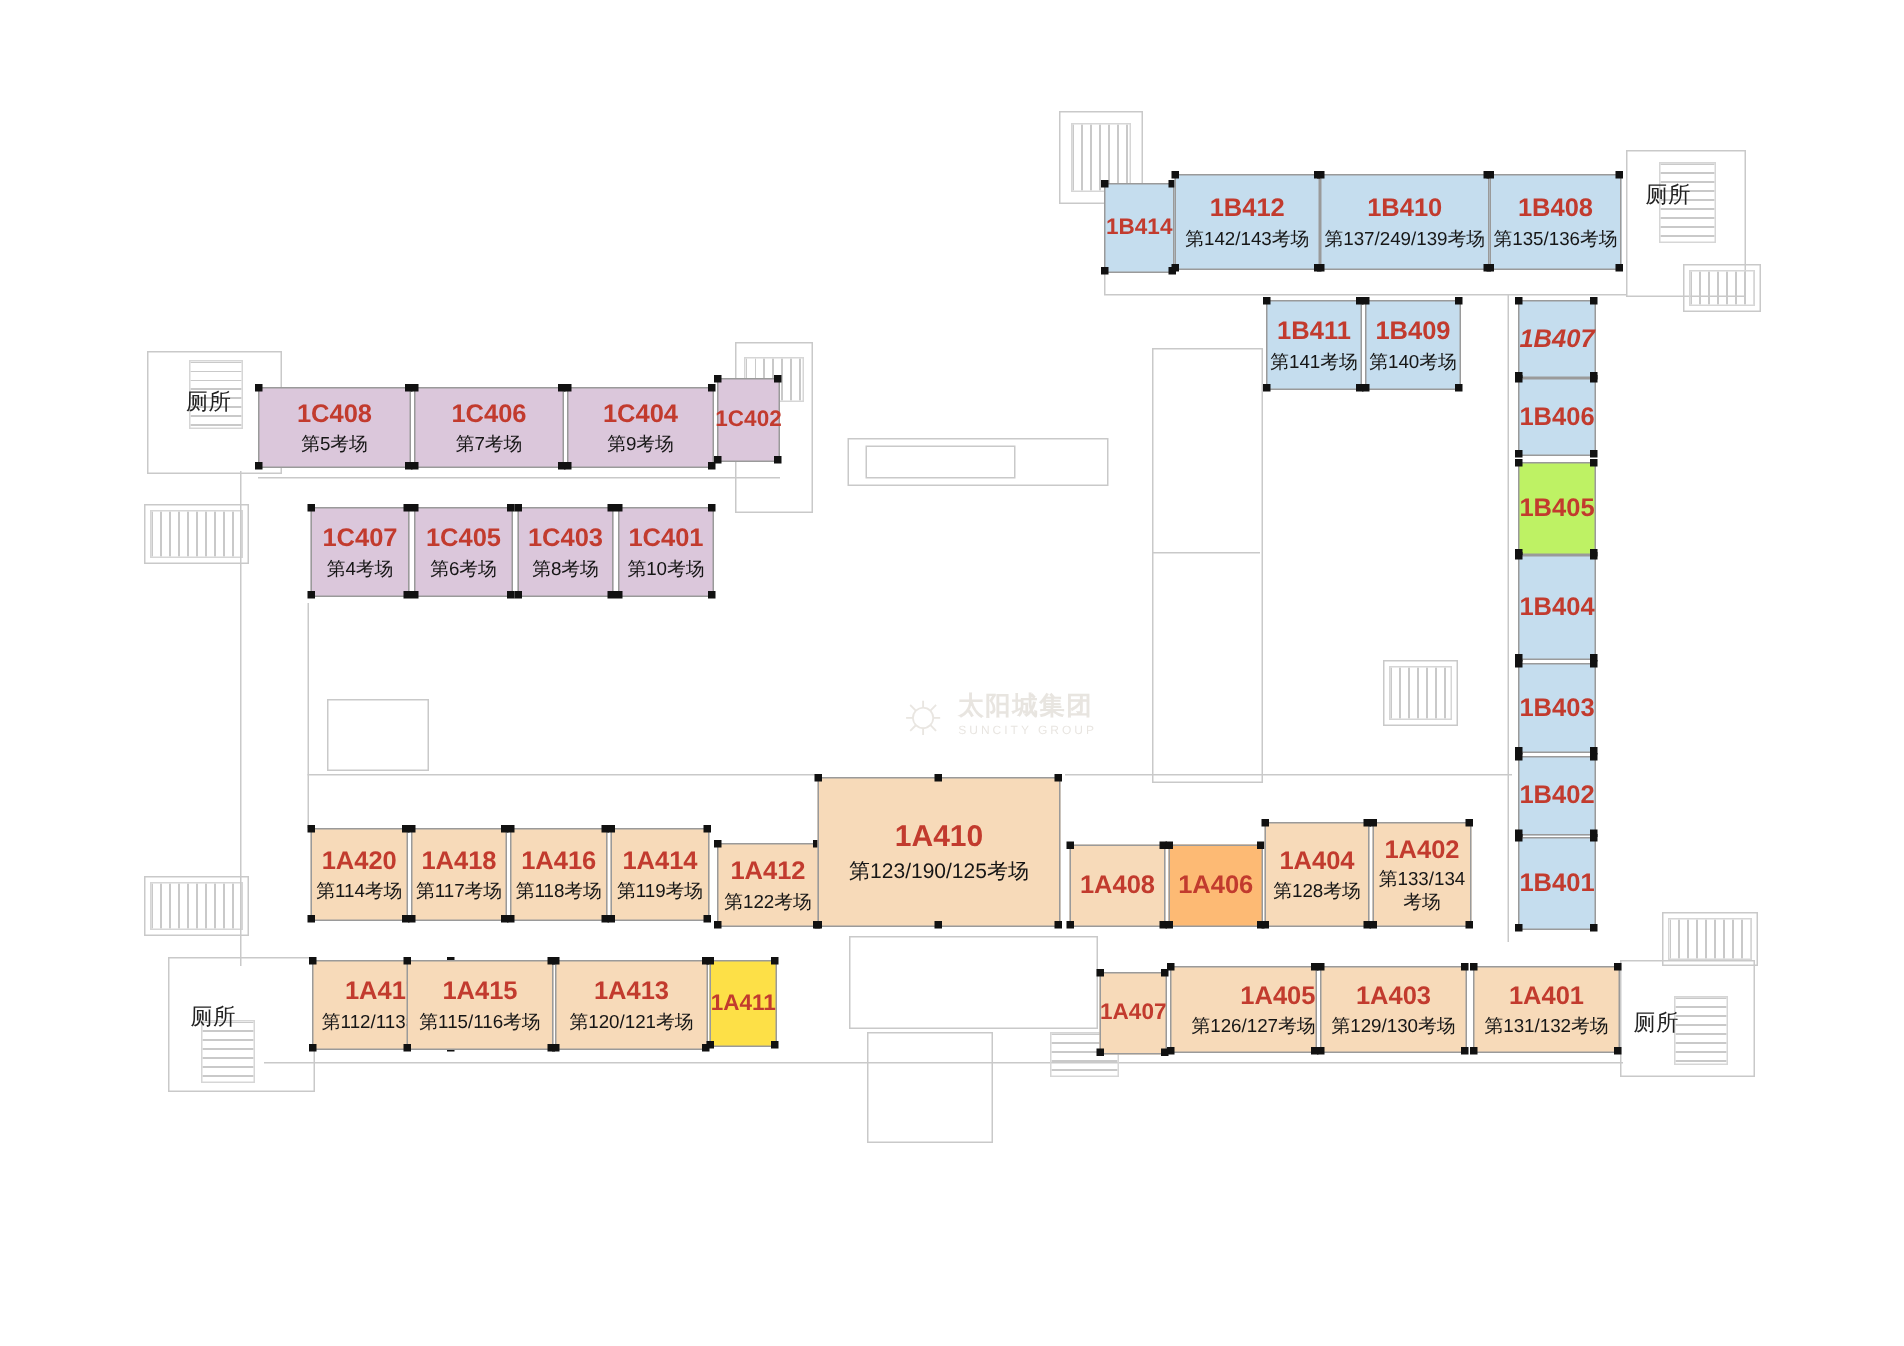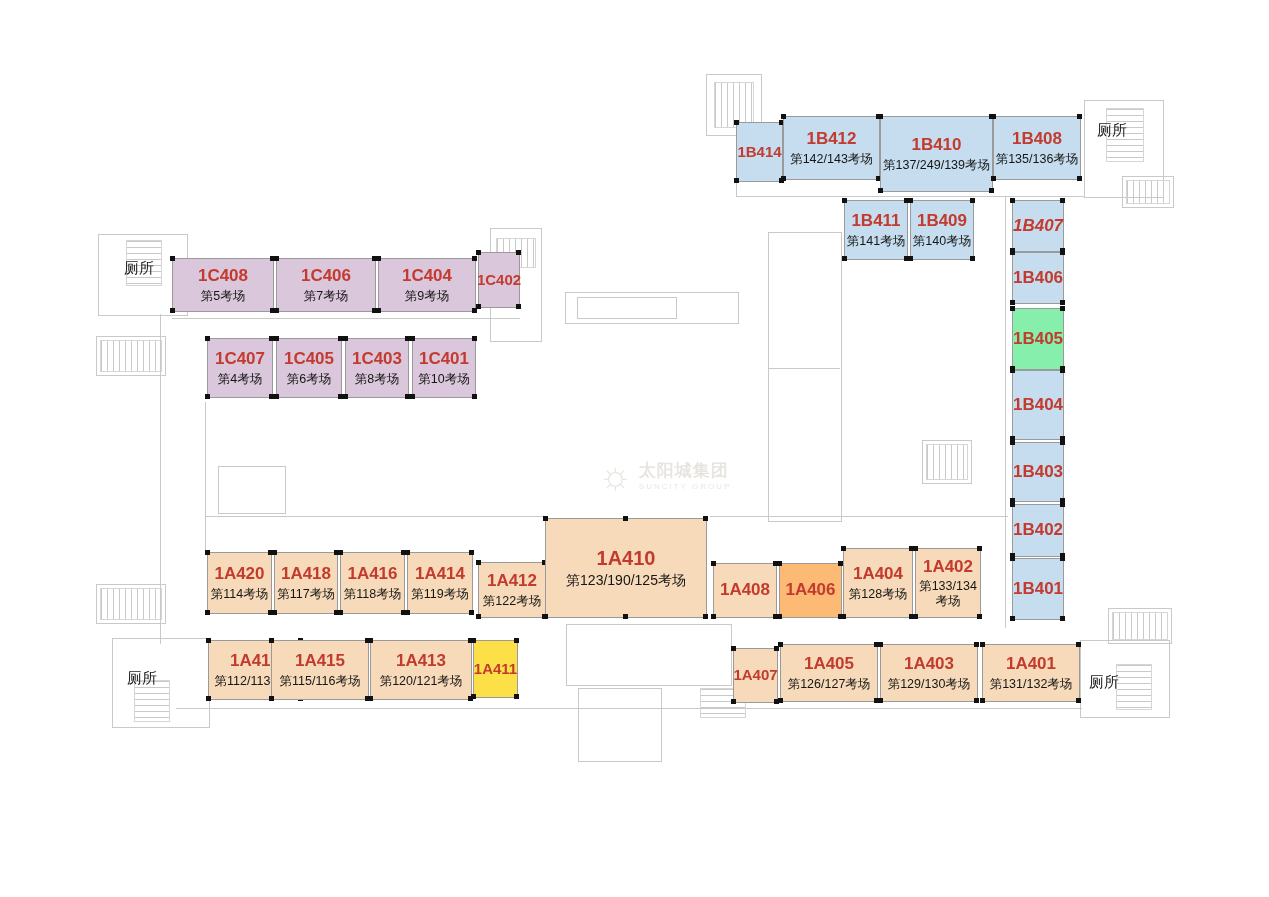--- a/index.html
+++ b/index.html
@@ -86,21 +86,21 @@
         <div class="cm" style="left: calc(100% - 3px); top: calc(100% - 3px);"></div>
       </div>
       <div class="room" style="left: 783px; top: 116px; width: 97px; height: 64px; background: rgb(197, 221, 238);">
         <div class="code">1B412</div>
         <div class="exam">第142/143考场</div>
         <div class="cm" style="left: calc(0% - 3px); top: calc(0% - 3px);"></div>
         <div class="cm" style="left: calc(100% - 3px); top: calc(0% - 3px);"></div>
         <div class="cm" style="left: calc(0% - 3px); top: calc(100% - 3px);"></div>
         <div class="cm" style="left: calc(100% - 3px); top: calc(100% - 3px);"></div>
       </div>
-      <div class="room" style="left: 880px; top: 116px; width: 113px; height: 76px; background: rgb(197, 221, 238);">
+      <div class="room" style="left: 880px; top: 116px; width: 113px; height: 64px; background: rgb(197, 221, 238);">
         <div class="code">1B410</div>
         <div class="exam wrap">第137/249/139考场</div>
         <div class="cm" style="left: calc(0% - 3px); top: calc(0% - 3px);"></div>
         <div class="cm" style="left: calc(100% - 3px); top: calc(0% - 3px);"></div>
         <div class="cm" style="left: calc(0% - 3px); top: calc(100% - 3px);"></div>
         <div class="cm" style="left: calc(100% - 3px); top: calc(100% - 3px);"></div>
       </div>
       <div class="room" style="left: 993px; top: 116px; width: 88px; height: 64px; background: rgb(197, 221, 238);">
         <div class="code">1B408</div>
         <div class="exam">第135/136考场</div>
@@ -132,21 +132,21 @@
         <div class="cm" style="left: calc(0% - 3px); top: calc(100% - 3px);"></div>
         <div class="cm" style="left: calc(100% - 3px); top: calc(100% - 3px);"></div>
       </div>
       <div class="room" style="left: 1012px; top: 252px; width: 52px; height: 52px; background: rgb(197, 221, 238);">
         <div class="code">1B406</div>
         <div class="cm" style="left: calc(0% - 3px); top: calc(0% - 3px);"></div>
         <div class="cm" style="left: calc(100% - 3px); top: calc(0% - 3px);"></div>
         <div class="cm" style="left: calc(0% - 3px); top: calc(100% - 3px);"></div>
         <div class="cm" style="left: calc(100% - 3px); top: calc(100% - 3px);"></div>
       </div>
-      <div class="room" style="left: 1012px; top: 308px; width: 52px; height: 62px; background: #86efac; justify-content: center;">
+      <div class="room" style="left: 1012px; top: 308px; width: 52px; height: 62px; background: #bef264; justify-content: center;">
         <div class="code">1B405</div>
         <div class="cm" style="left: calc(0% - 3px); top: calc(0% - 3px);"></div>
         <div class="cm" style="left: calc(100% - 3px); top: calc(0% - 3px);"></div>
         <div class="cm" style="left: calc(0% - 3px); top: calc(100% - 3px);"></div>
         <div class="cm" style="left: calc(100% - 3px); top: calc(100% - 3px);"></div>
       </div>
       <div class="room" style="left: 1012px; top: 370px; width: 52px; height: 70px; background: rgb(197, 221, 238);">
         <div class="code">1B404</div>
         <div class="cm" style="left: calc(0% - 3px); top: calc(0% - 3px);"></div>
         <div class="cm" style="left: calc(100% - 3px); top: calc(0% - 3px);"></div>
@@ -348,21 +348,21 @@
         <div class="cm" style="left: calc(0% - 3px); top: calc(100% - 3px);"></div>
         <div class="cm" style="left: calc(100% - 3px); top: calc(100% - 3px);"></div>
       </div>
       <div class="room" style="left: 733px; top: 648px; width: 45px; height: 55px; background: rgb(247, 218, 185);">
         <div class="code" style="font-size: 15px;">1A407</div>
         <div class="cm" style="left: calc(0% - 3px); top: calc(0% - 3px);"></div>
         <div class="cm" style="left: calc(100% - 3px); top: calc(0% - 3px);"></div>
         <div class="cm" style="left: calc(0% - 3px); top: calc(100% - 3px);"></div>
         <div class="cm" style="left: calc(100% - 3px); top: calc(100% - 3px);"></div>
       </div>
-      <div class="room" style="left: 780px; top: 644px; width: 98px; height: 58px; background: rgb(247, 218, 185);">
+      <div class="room" style="left: 780px; top: 644px; width: 98px; height: 58px; background: rgb(247, 218, 185); align-items: flex-end;">
         <div class="code">1A405</div>
         <div class="exam">第126/127考场</div>
         <div class="cm" style="left: calc(0% - 3px); top: calc(0% - 3px);"></div>
         <div class="cm" style="left: calc(100% - 3px); top: calc(0% - 3px);"></div>
         <div class="cm" style="left: calc(0% - 3px); top: calc(100% - 3px);"></div>
         <div class="cm" style="left: calc(100% - 3px); top: calc(100% - 3px);"></div>
       </div>
       <div class="room" style="left: 880px; top: 644px; width: 98px; height: 58px; background: rgb(247, 218, 185);">
         <div class="code">1A403</div>
         <div class="exam">第129/130考场</div>

